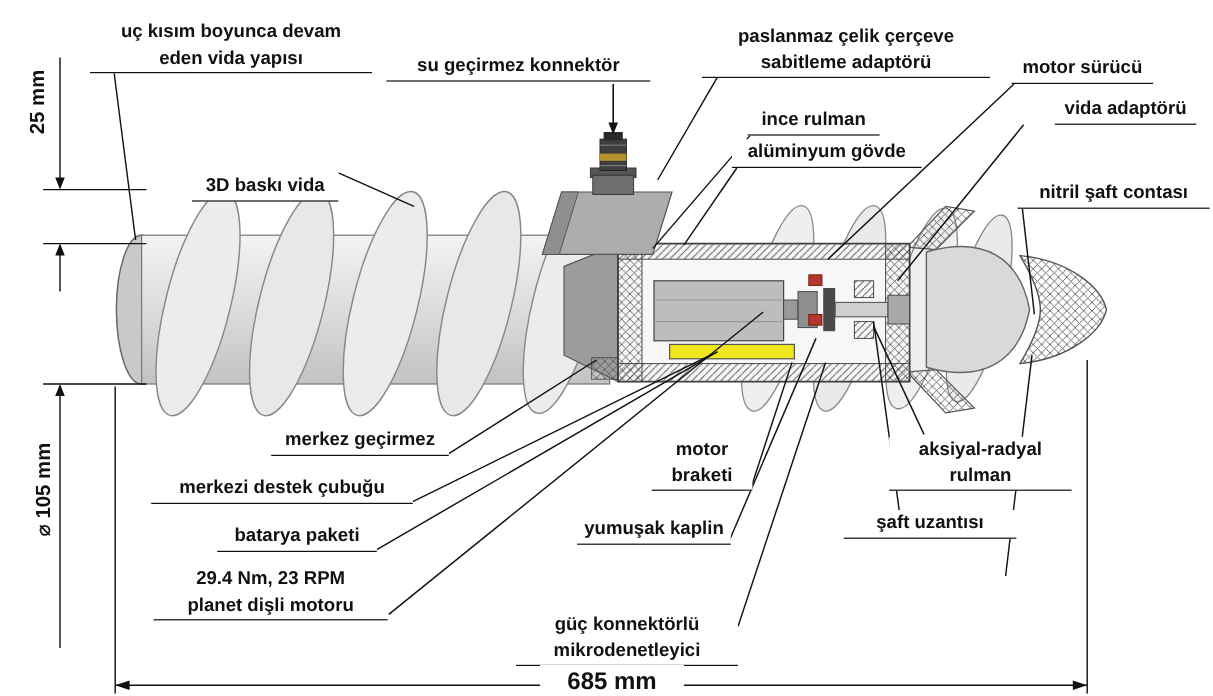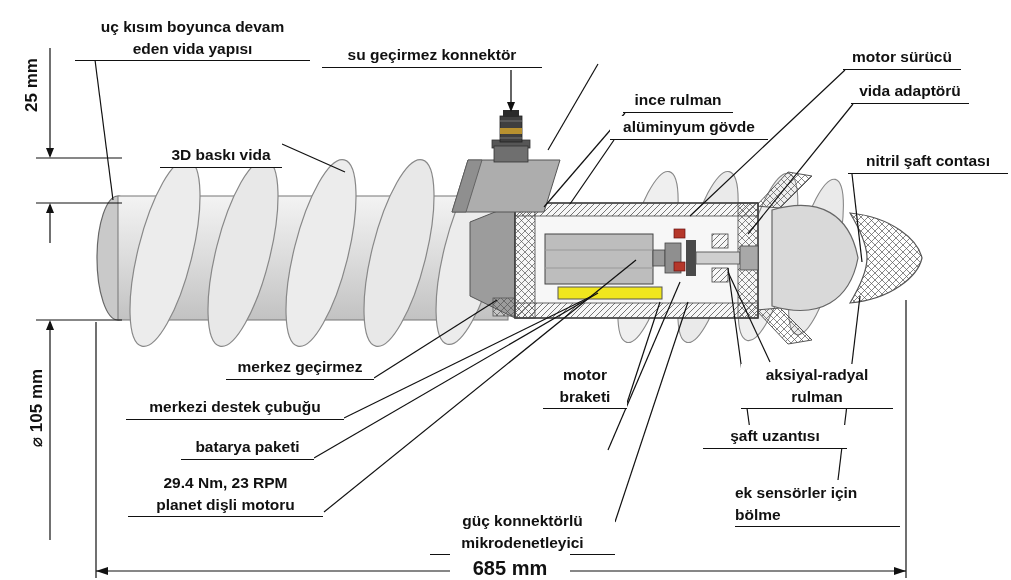--- a/index.html
+++ b/index.html
@@ -153,41 +153,42 @@
       <polygon points="50,203 46,213 54,213"></polygon>
       <polygon points="50,320 46,330 54,330"></polygon>
       <polygon points="96,571 108,567 108,575"></polygon>
       <polygon points="906,571 894,567 894,575"></polygon>
     </g>
   </svg>
 
   <div class="lbl ul" style="left:322px;top:44px;width:220px;">su geçirmez konnektör</div>
   <div class="lbl ul" style="left:75px;top:16px;width:235px;">uç kısım boyunca devam
 eden vida yapısı</div>
+  <div class="lbl ul" style="left:585px;top:20px;width:240px;">paslanmaz çelik çerçeve
+sabitleme adaptörü</div>
   <div class="lbl ul" style="left:843px;top:46px;width:118px;">motor sürücü</div>
   <div class="lbl ul" style="left:623px;top:89px;width:110px;">ince rulman</div>
   <div class="lbl ul" style="left:610px;top:116px;width:158px;">alüminyum gövde</div>
-  <div class="lbl ul" style="left:851px;top:80px;width:118px;text-align:center;">vida adaptörü</div>
+  <div class="lbl ul" style="left:879px;top:80px;width:118px;text-align:center;">vida adaptörü</div>
   <div class="lbl ul" style="left:848px;top:150px;width:160px;">nitril şaft contası</div>
   <div class="lbl ul" style="left:160px;top:120px;width:122px;margin-top:24px;">3D baskı vida</div>
 
   <div class="lbl ul" style="left:226px;top:356px;width:148px;">merkez geçirmez</div>
   <div class="lbl ul" style="left:126px;top:396px;width:218px;">merkezi destek çubuğu</div>
   <div class="lbl ul" style="left:181px;top:436px;width:133px;">batarya paketi</div>
   <div class="lbl ul" style="left:128px;top:472px;width:195px;">29.4 Nm, 23 RPM
 planet dişli motoru</div>
 
   <div class="lbl ul" style="left:543px;top:364px;width:84px;">motor
 braketi</div>
+  <div class="lbl ul" style="left:481px;top:430px;width:128px;">yumuşak kaplin</div>
   <div class="lbl ul" style="left:430px;top:482px;width:185px;margin-top:28px;">güç konnektörlü
 mikrodenetleyici</div>
 
   <div class="lbl ul" style="left:741px;top:364px;width:152px;">aksiyal-radyal
 rulman</div>
   <div class="lbl ul" style="left:703px;top:425px;width:144px;">şaft uzantısı</div>
-  <div class="lbl ul left" style="left:735px;top:482px;width:165px;">ek sensörler için
-bölme</div>
 
   <div class="lbl dim rot" style="left:-5px;top:75px;width:70px;height:20px;">25 mm</div>
   <div class="lbl dim rot" style="left:-19px;top:397px;width:110px;height:22px;">⌀ 105 mm</div>
   <div class="lbl dim big" style="left:450px;top:554px;width:120px;">685 mm</div>
 
 </div>
 
 </body></html>

